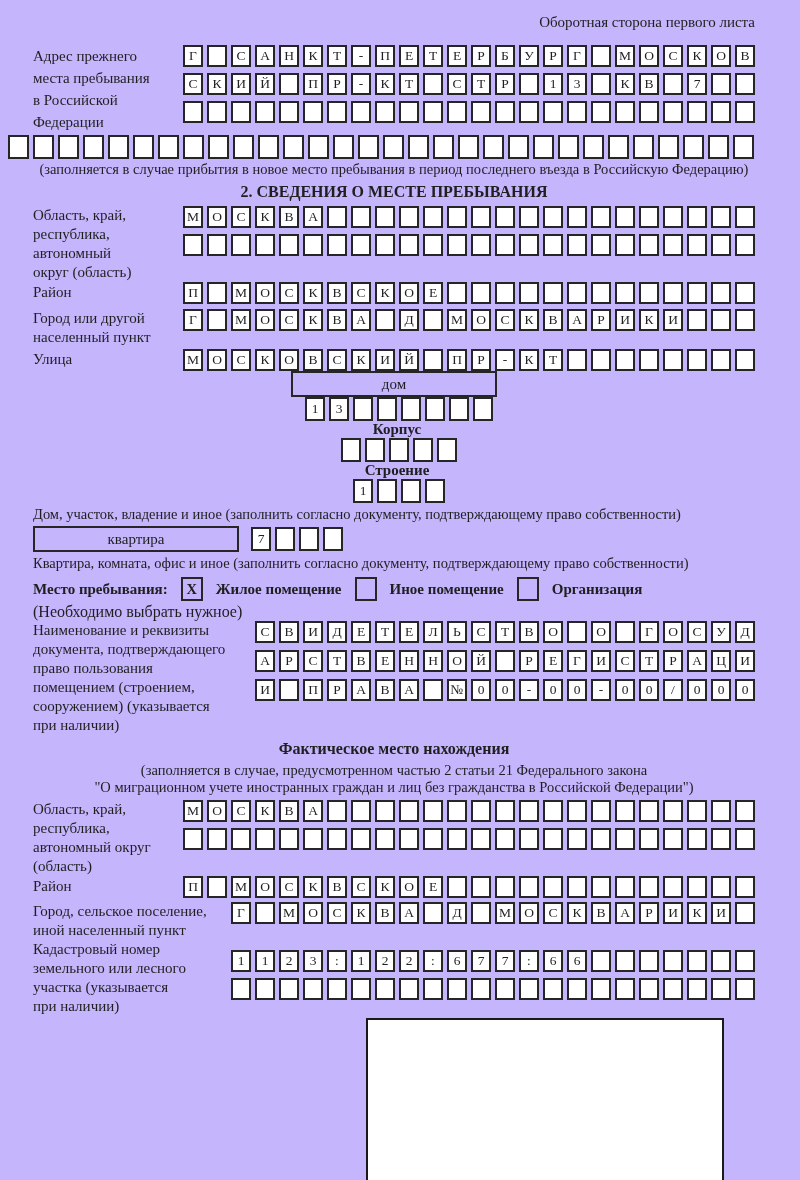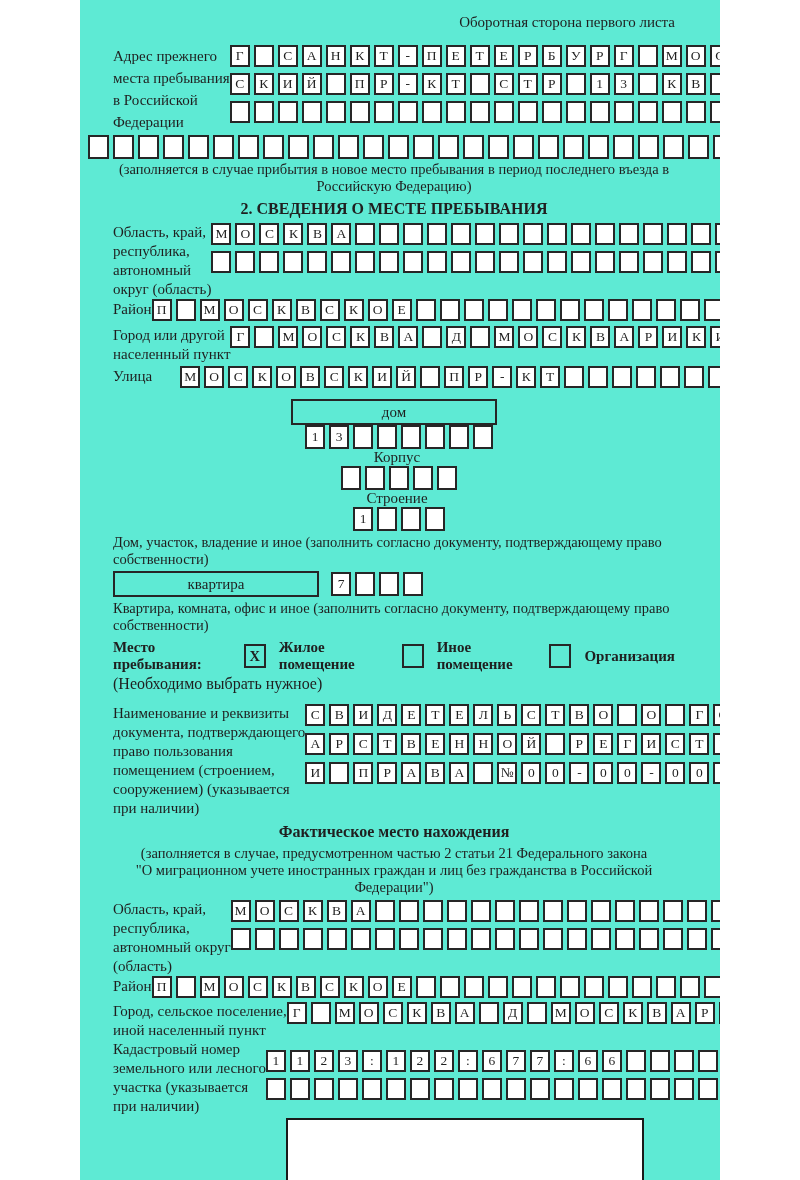--- a/index.html
+++ b/index.html
@@ -1,18 +1,18 @@
 <!DOCTYPE html>
 <html><head>
 <meta charset="utf-8">
 <style>
   html,body{margin:0;padding:0;background:#ffffff;}
   .page{
-    position:relative;width:640px;height:1180px;margin:0 auto;overflow:hidden;
-    background:#5eead4;color:#1f1f1f;box-sizing:border-box;
+    position:relative;width:800px;height:1180px;margin:0 auto;overflow:hidden;
+    background:#c4b5fd;color:#1f1f1f;box-sizing:border-box;
     padding:14px 45px 0 33px;
     font-family:"Liberation Serif","DejaVu Serif",serif;
   }
   .header-note{text-align:right;font-size:15px;margin-bottom:14px;}
   .frow{display:flex;align-items:flex-start;}
   .label{font-size:15px;line-height:21px;flex:0 0 auto;}
   .label.tall{line-height:22px;}
   .label.short{line-height:19px;}
   .rows-col{margin-left:auto;display:flex;flex-direction:column;align-items:flex-end;}
   .cells{display:flex;gap:4px;margin-left:auto;flex:0 0 auto;}
@@ -27,37 +27,37 @@
   .caption{font-size:14.5px;}
   .caption.center{text-align:center;}
   .sec-title{font-size:16px;font-weight:bold;text-align:center;}
   .widebox{
     box-sizing:border-box;width:206px;height:26px;border:2px solid #262626;
     display:flex;align-items:center;justify-content:center;font-size:15px;flex:0 0 auto;
   }
   .dom-row{align-items:center;flex-direction:column;}
   .dom-row .cells{margin-left:10px;}
   .dom-row .cell{height:24px;}
-  .seg-label{font-size:15px;margin-left:14px;margin-right:8px;flex:0 0 auto;}
+  .seg-label{font-size:15px;margin-left:14px;margin-right:8px;flex:0 0 auto;font-weight:bold;}
   .kv-row{align-items:center;margin-top:3px;}
   .kv-row .cells{margin-left:12px;margin-right:auto;}
   .kv-row .cell{height:24px;}
   .mesto-row{align-items:center;font-size:15px;font-weight:bold;}
   .checkbox{
     box-sizing:border-box;width:22px;height:24px;border:2px solid #262626;
     display:flex;align-items:center;justify-content:center;font-size:14.5px;
     margin:0 13px;flex:0 0 auto;
   }
   .mesto-note{font-size:16px;padding-right:110px;}
   .note-lines{text-align:center;font-size:14.5px;line-height:17px;}
   .stamp-wrap{width:420px;margin-left:auto;margin-top:2px;display:flex;flex-direction:column;align-items:center;}
   .stamp-box{box-sizing:border-box;width:358px;height:168px;border:2px solid #1a1a1a;background:#fff;}
   .stamp-caption{margin-top:6px;font-size:15px;line-height:20px;text-align:center;white-space:nowrap;}
   .mb2{margin-bottom:2px;} .mb3{margin-bottom:3px;} .mb4{margin-bottom:4px;}
-  .mb5{margin-bottom:5px;} .mb7{margin-bottom:11px;gap:28px;}
+  .mb5{margin-bottom:5px;} .mb7{margin-bottom:0;gap:28px;}
   .doc-col .cells{margin-bottom:7px;}
   .kad-col{margin-top:10px;}
 </style>
 </head>
 <body>
 
 <div class="page">
 
   <div class="header-note">Оборотная сторона первого листа</div>
 

